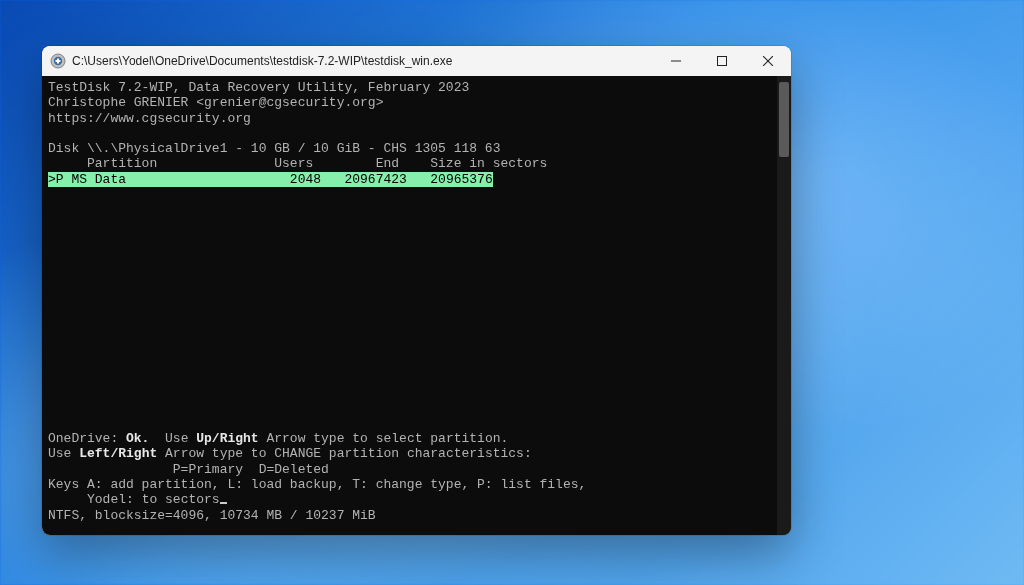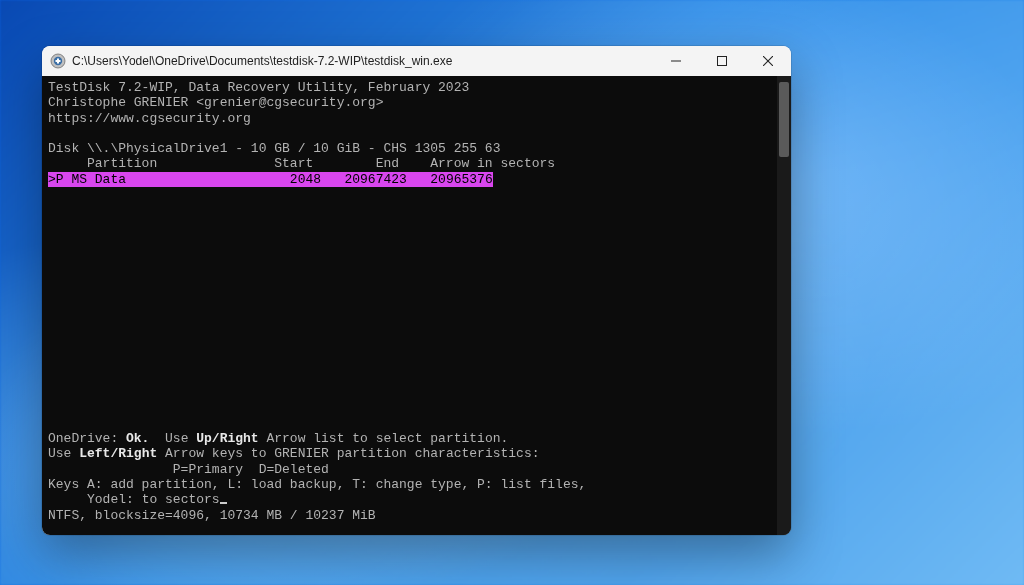--- a/index.html
+++ b/index.html
@@ -116,21 +116,21 @@
     }
 
     .term-content {
       white-space: pre;
       margin-right: 14px;
     }
 
     .grey-fg { color: #b3b3b3; }
     .white-fg { color: #e8e8e8; font-weight: bold; font-family: Liberation Mono, monospace; }
     .hl {
-      background: #d946ef;
+      background: #86efac;
       color: #000000;
     }
     .gap { height: 244px; }
 
     .cursor {
       display: inline-block;
       width: 7px;
       height: 2px;
       background: #cccccc;
       vertical-align: -1px;
@@ -176,24 +176,24 @@
   </div>
 
   <div class="terminal">
     <div class="scrollbar">
       <div class="scroll-thumb"></div>
     </div>
     <div class="term-content"><span class="grey-fg">TestDisk 7.2-WIP, Data Recovery Utility, February 2023</span>
 <span class="grey-fg">Christophe GRENIER &lt;grenier@cgsecurity.org&gt;</span>
 <span class="grey-fg">https://www.cgsecurity.org</span>
 <span> </span>
-<span class="grey-fg">Disk \\.\PhysicalDrive1 - 10 GB / 10 GiB - CHS 1305 255 63</span>
-<span class="grey-fg">     Partition               Start        End    Arrow in sectors</span>
+<span class="grey-fg">Disk \\.\PhysicalDrive1 - 10 GB / 10 GiB - CHS 1305 118 63</span>
+<span class="grey-fg">     Partition               Users        End    Size in sectors</span>
 <span class="hl"><span>&gt;P </span><span>MS Data                 </span><span>    2048</span><span>   20967423</span><span>   20965376</span></span>
-<div class="gap"></div><span class="grey-fg"><span>OneDrive: </span><span class="white-fg">Ok.</span><span>  Use </span><span class="white-fg">Up/Right</span><span> Arrow list to select partition.</span></span>
-<span class="grey-fg"><span>Use </span><span class="white-fg">Left/Right</span><span> Arrow keys to GRENIER partition characteristics:</span></span>
+<div class="gap"></div><span class="grey-fg"><span>OneDrive: </span><span class="white-fg">Ok.</span><span>  Use </span><span class="white-fg">Up/Right</span><span> Arrow type to select partition.</span></span>
+<span class="grey-fg"><span>Use </span><span class="white-fg">Left/Right</span><span> Arrow type to CHANGE partition characteristics:</span></span>
 <span class="grey-fg">                P=Primary  D=Deleted</span>
 <span class="grey-fg">Keys A: add partition, L: load backup, T: change type, P: list files,</span>
 <span class="grey-fg"><span>     Yodel: </span><span>to sectors</span><span class="cursor"></span></span>
 <span class="grey-fg">NTFS, blocksize=4096, 10734 MB / 10237 MiB</span></div>
   </div>
 
 </div>
 
 </body></html>

